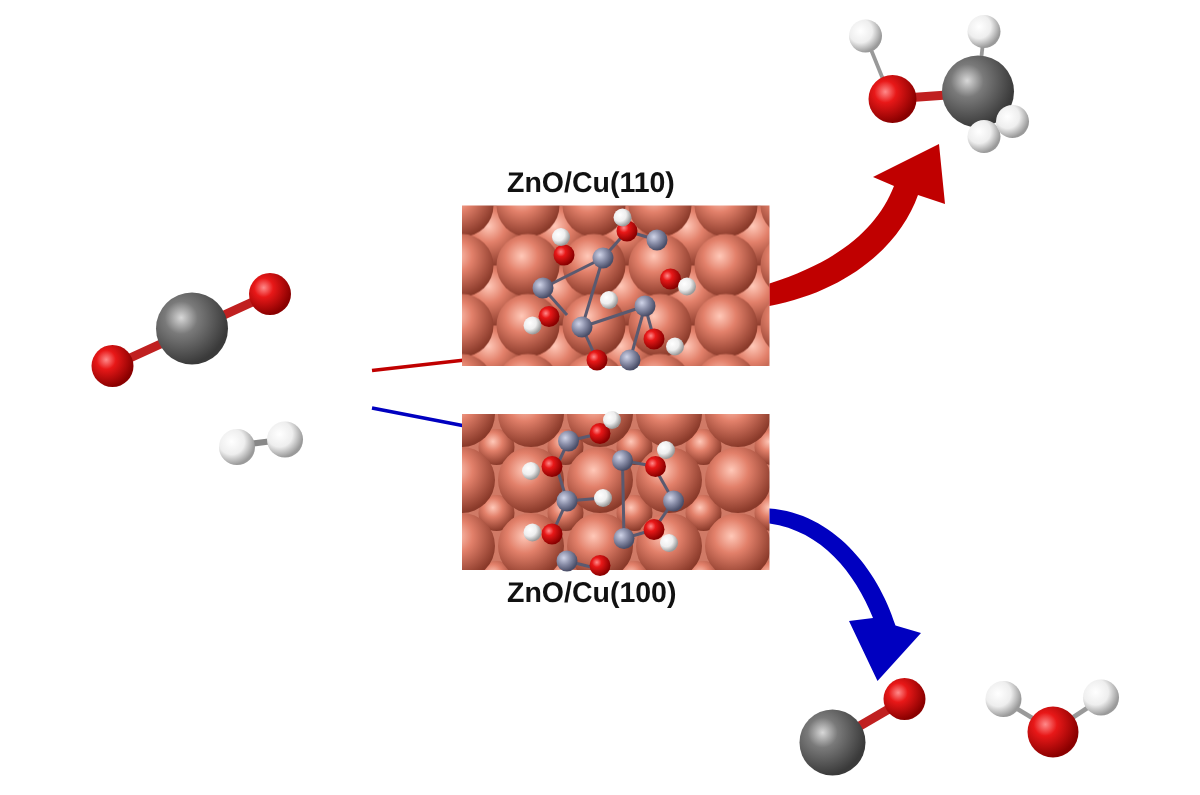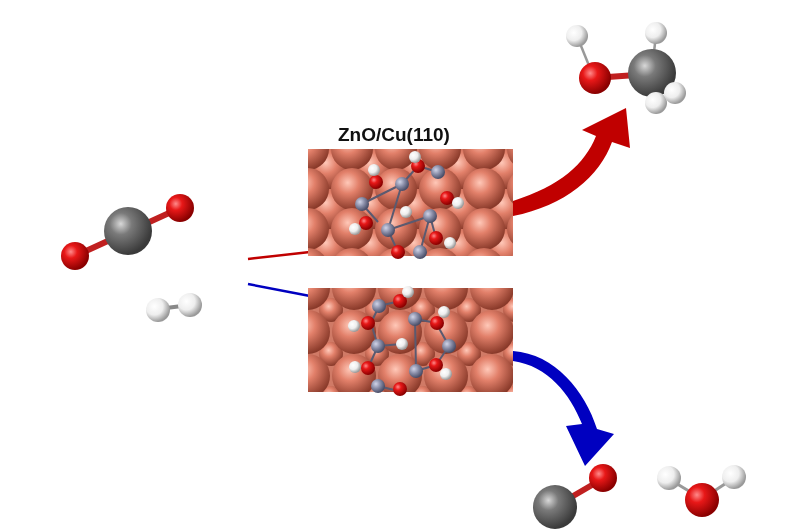--- a/index.html
+++ b/index.html
@@ -1,17 +1,17 @@
 <!DOCTYPE html>
 <html><head>
 <meta charset="utf-8">
 <style>
   html, body { margin:0; padding:0; background:#ffffff; }
   body { width:800px; height:530px; position:relative; overflow:hidden; font-family:"Liberation Sans", sans-serif; }
-  .stage { position:absolute; left:0; top:16px; width:800px; height:448px;border-radius:12px; }
+  .stage { position:absolute; left:0; top:4px; width:800px; height:448px;border-radius:12px; }
   .label { position:absolute; font-weight:bold; font-size:19px; color:#111; white-space:nowrap; }
   svg { position:absolute; left:0; top:0; }
 </style>
 </head>
 <body>
 
 <div class="stage">
 
 <svg width="800" height="530" viewBox="0 0 800 530">
   <defs>
@@ -167,14 +167,15 @@
   <g>
     <line x1="669" y1="463" x2="702" y2="483" stroke="#999" stroke-width="3"></line>
     <line x1="702" y1="483" x2="734" y2="462" stroke="#999" stroke-width="3"></line>
     <circle cx="669" cy="462" r="12" fill="url(#gH)"></circle>
     <circle cx="734" cy="461" r="12" fill="url(#gH)"></circle>
     <circle cx="702" cy="484" r="17" fill="url(#gO)"></circle>
   </g>
 </svg>
 
 <div class="label" style="left:338px; top:108px;">ZnO/Cu(110)</div>
+<div class="label" style="left:338px; top:381px;">ZnO/Cu(100)</div>
 
 </div>
 
 </body></html>

